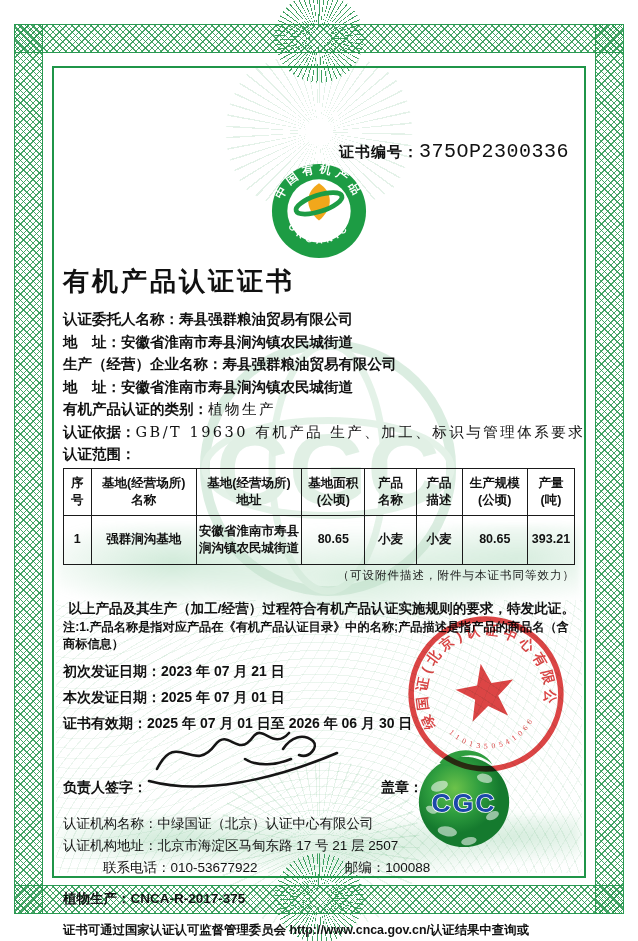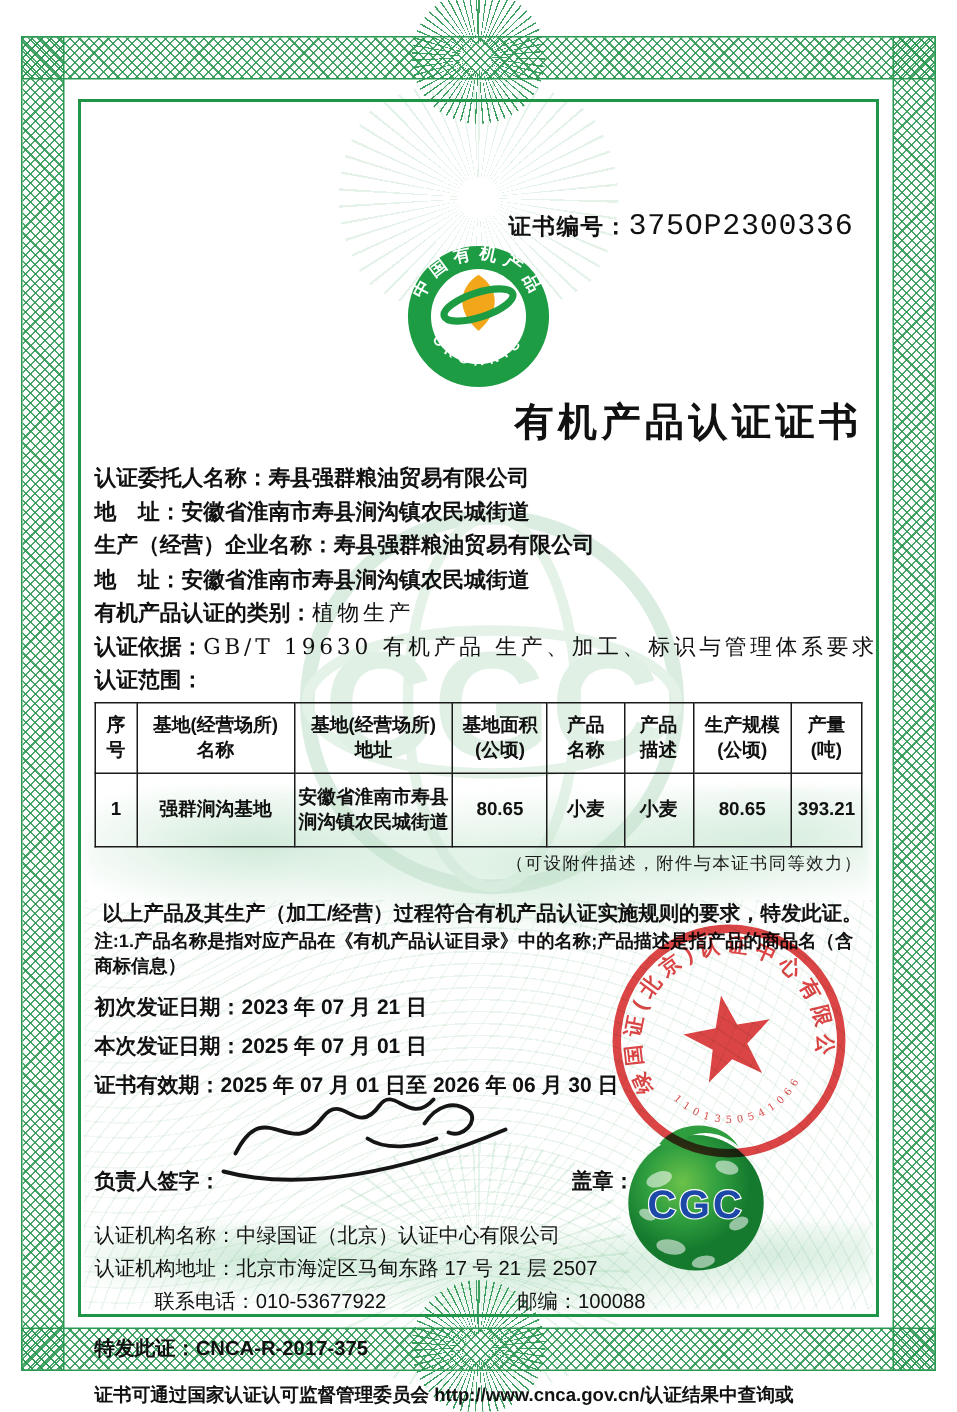--- a/index.html
+++ b/index.html
@@ -58,21 +58,21 @@
       repeating-radial-gradient(circle at 5% -30%, rgba(60,160,90,.07) 0 1px, transparent 1px 10px);
   }
   
   .watermark{position:absolute;z-index:0;left:188px;top:328px;width:280px;height:280px;opacity:.55;}
   
   .content{position:absolute;z-index:2;left:63px;top:140px;width:512px;}
   .cert-no{text-align:right;padding-right:6px;}
   .cert-no .lbl{font-size:15px;font-weight:700;letter-spacing:1px;}
   .cert-no .num{font-family:Liberation Mono, monospace;font-size:20px;letter-spacing:.5px;}
   .logo-wrap{text-align:center;margin-top:0px;height:96px;}
-  .title{text-align:right;font-size:26px;font-weight:800;letter-spacing:3px;margin-top:5px;}
+  .title{text-align:left;font-size:26px;font-weight:800;letter-spacing:3px;margin-top:5px;}
   .fields{margin-top:9px;}
   .field-line{font-size:14.5px;font-weight:700;line-height:22.5px;white-space:nowrap;}
   .kai{font-family:"DejaVu Serif","Liberation Serif",serif;font-weight:500;letter-spacing:2.5px;}
   
   table.scope{width:100%;border-collapse:collapse;margin-top:2px;table-layout:fixed;}
   table.scope th,table.scope td{
     border:1.5px solid #1a1a1a;text-align:center;vertical-align:middle;
     font-size:12.5px;font-weight:700;padding:2px 1px;line-height:1.35;
   }
   table.scope th{height:42px;}
@@ -238,21 +238,21 @@
     </svg>
   </div>
 
   <div class="agency">
     <div class="agency-line"><span>认证机构名称：</span><span>中绿国证（北京）认证中心有限公司</span></div>
     <div class="agency-line"><span>认证机构地址：</span><span>北京市海淀区马甸东路 17 号 21 层 2507</span></div>
     <div class="agency-line">
       <span class="part1"><span>联系电话：</span><span>010-53677922</span></span>
       <span><span>邮编：</span><span>100088</span></span>
     </div>
-    <div class="approval-line"><span>特发此证：</span><span>CNCA-R-2017-375</span></div>
+    <div class="approval-line"><span>植物生产：</span><span>CNCA-R-2017-375</span></div>
   </div>
 
   <div class="footer">
     <div>证书可通过国家认证认可监督管理委员会 http://www.cnca.gov.cn/认证结果中查询或</div>
     <div>认证机构网站验证证书的有效性。</div>
   </div>
 
 </div>
 
 <svg class="red-seal" viewBox="0 0 160 160">

